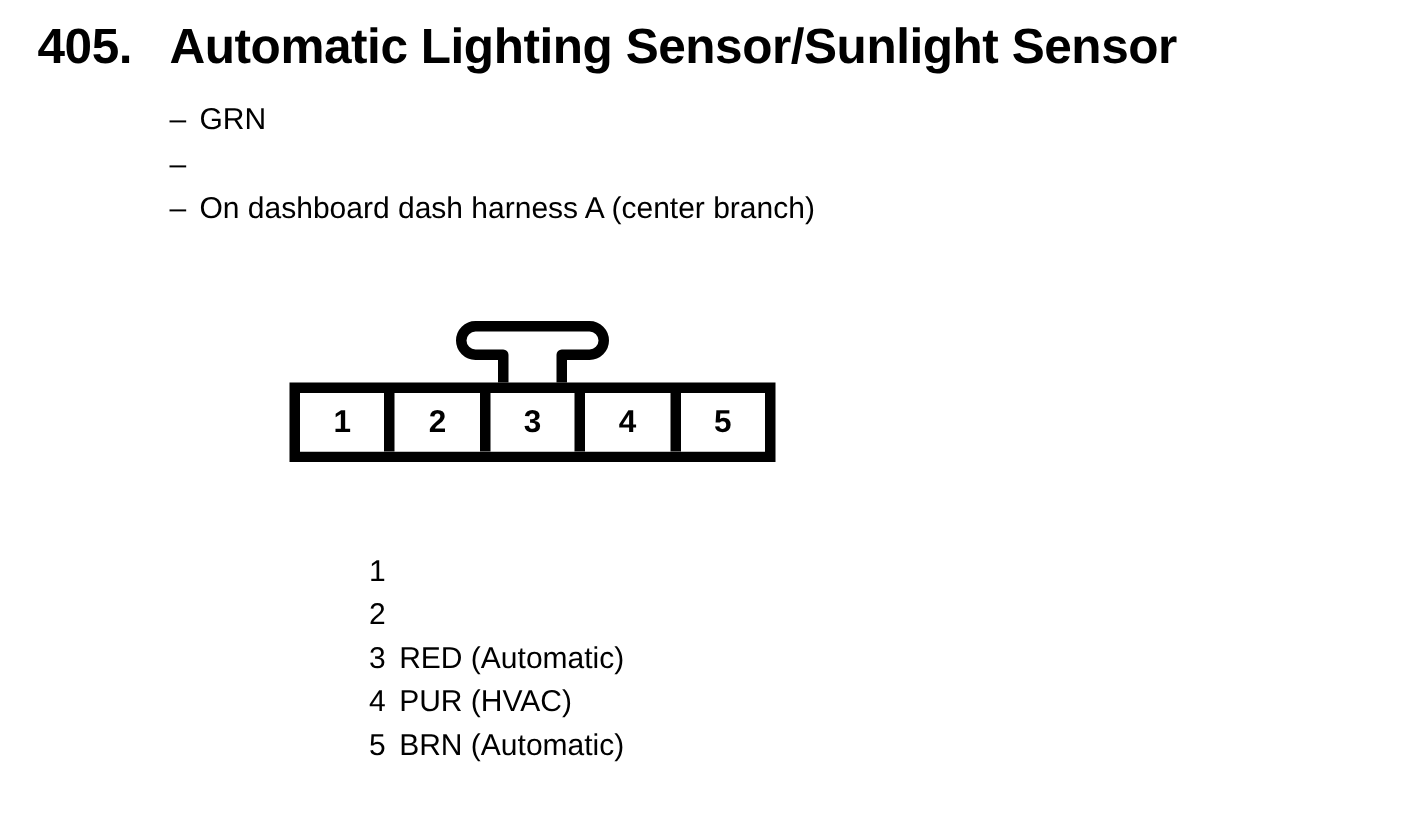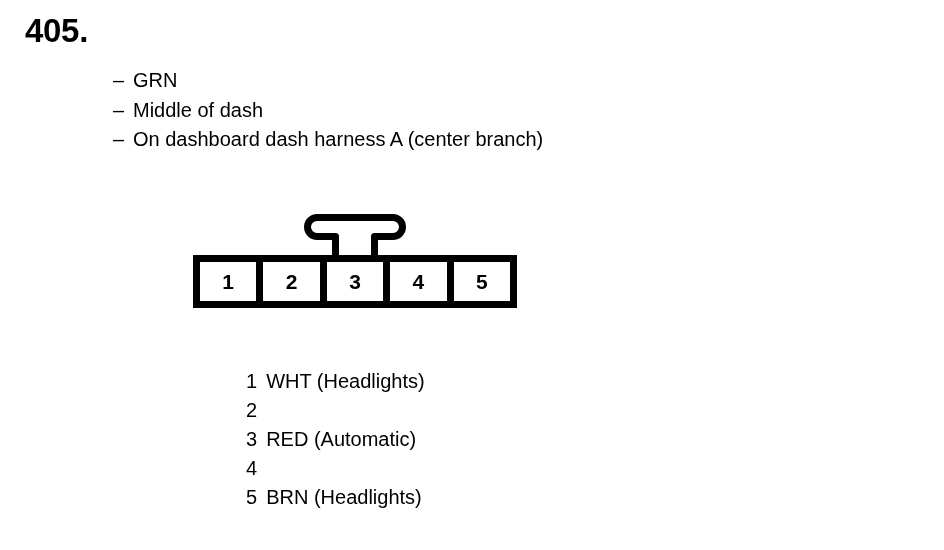--- a/index.html
+++ b/index.html
@@ -82,30 +82,30 @@
   .pinout-row { display: flex; white-space: nowrap; }
   .pin-number { display: inline-block; min-width: 11px; margin-right: 9px; }
 </style>
 </head>
 <body>
 
 <div class="page">
 
   <div class="section-heading">
     <span class="section-number">405.</span>
+    <span class="page-title">Automatic Lighting Sensor/Sunlight Sensor</span>
   </div>
 
   <div class="detail-list">
     <div class="detail-item">
       <span class="dash-bullet">–</span>
       <span class="detail-text">GRN</span>
     </div>
     <div class="detail-item">
       <span class="dash-bullet">–</span>
-      <span class="detail-text">Middle of dash</span>
     </div>
     <div class="detail-item">
       <span class="dash-bullet">–</span>
       <span class="detail-text">On dashboard dash harness A (center branch)</span>
     </div>
   </div>
 
   <svg class="connector-tab-svg" viewBox="0 0 120 56" aria-hidden="true">
     <path d="M 39.5 52 V 30.5 H 21 A 9.5 9.5 0 0 1 21 11.5 H 97 A 9.5 9.5 0 0 1 97 30.5 H 78.5 V 52" fill="#ffffff" stroke="#000000" stroke-width="7" stroke-linejoin="round"></path>
   </svg>
@@ -124,31 +124,31 @@
       <span>4</span>
     </div>
     <div class="connector-pin-cell">
       <span>5</span>
     </div>
   </div>
 
   <div class="pinout-list">
     <div class="pinout-row">
       <span class="pin-number">1</span>
-      <span class="pin-wire-label">WHT (Headlights)</span>
     </div>
     <div class="pinout-row">
       <span class="pin-number">2</span>
     </div>
     <div class="pinout-row">
       <span class="pin-number">3</span>
       <span class="pin-wire-label">RED (Automatic)</span>
     </div>
     <div class="pinout-row">
       <span class="pin-number">4</span>
+      <span class="pin-wire-label">PUR (HVAC)</span>
     </div>
     <div class="pinout-row">
       <span class="pin-number">5</span>
-      <span class="pin-wire-label">BRN (Headlights)</span>
+      <span class="pin-wire-label">BRN (Automatic)</span>
     </div>
   </div>
 
 </div>
 
 </body></html>

